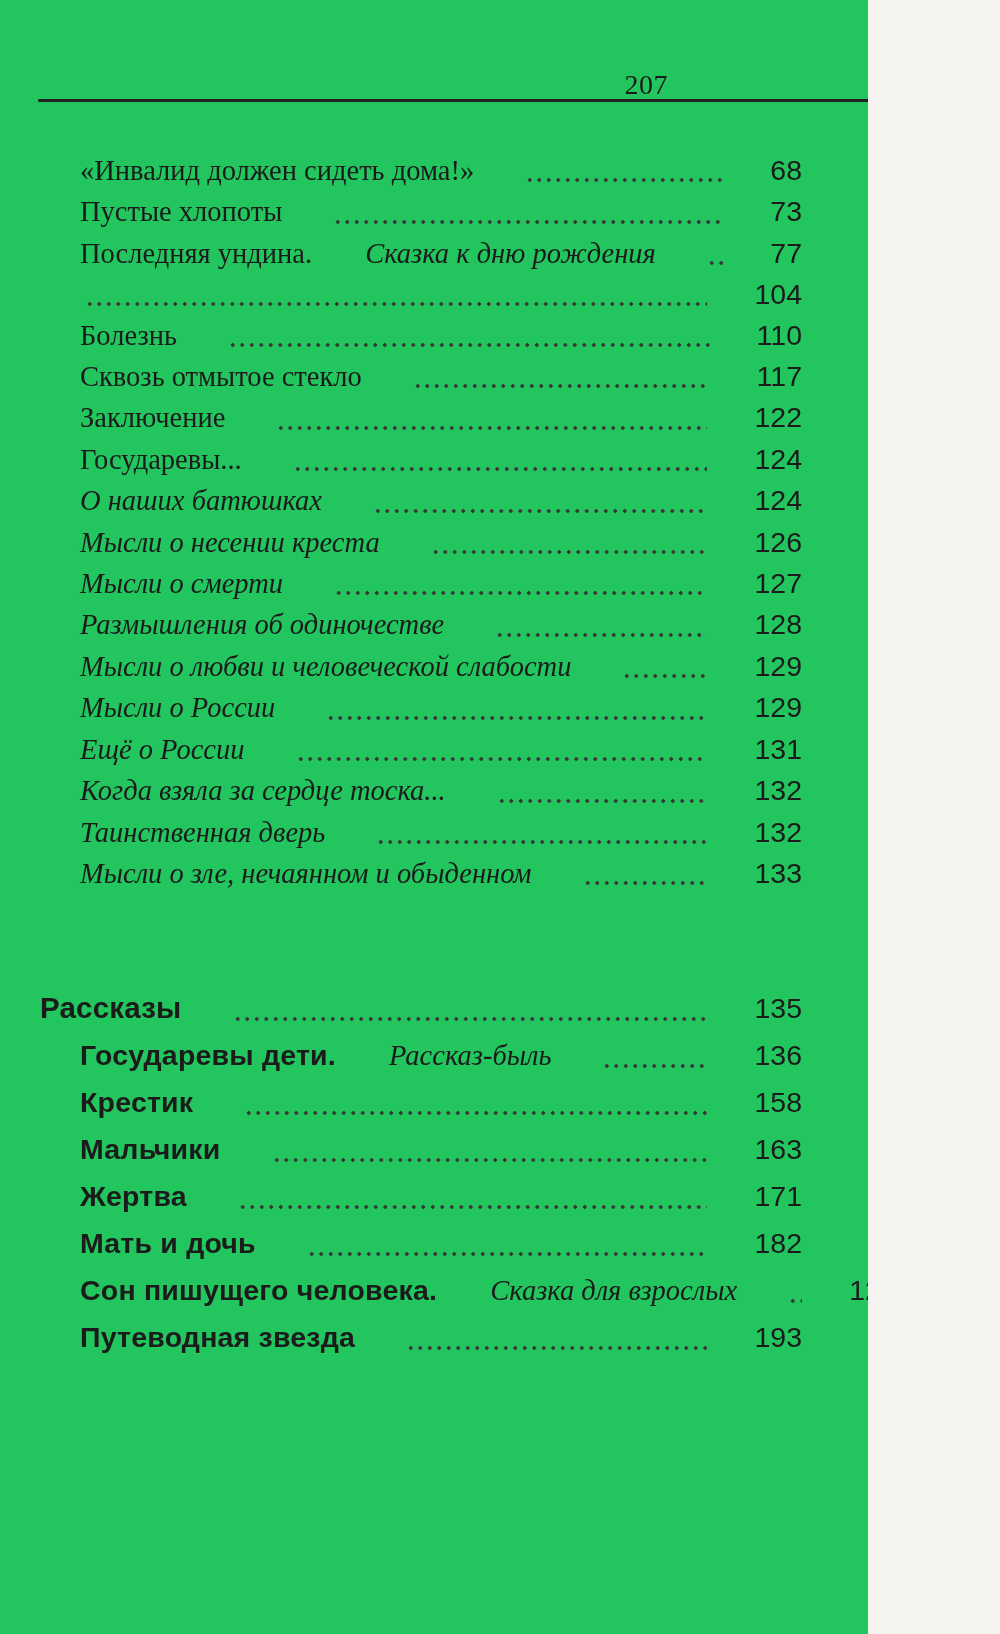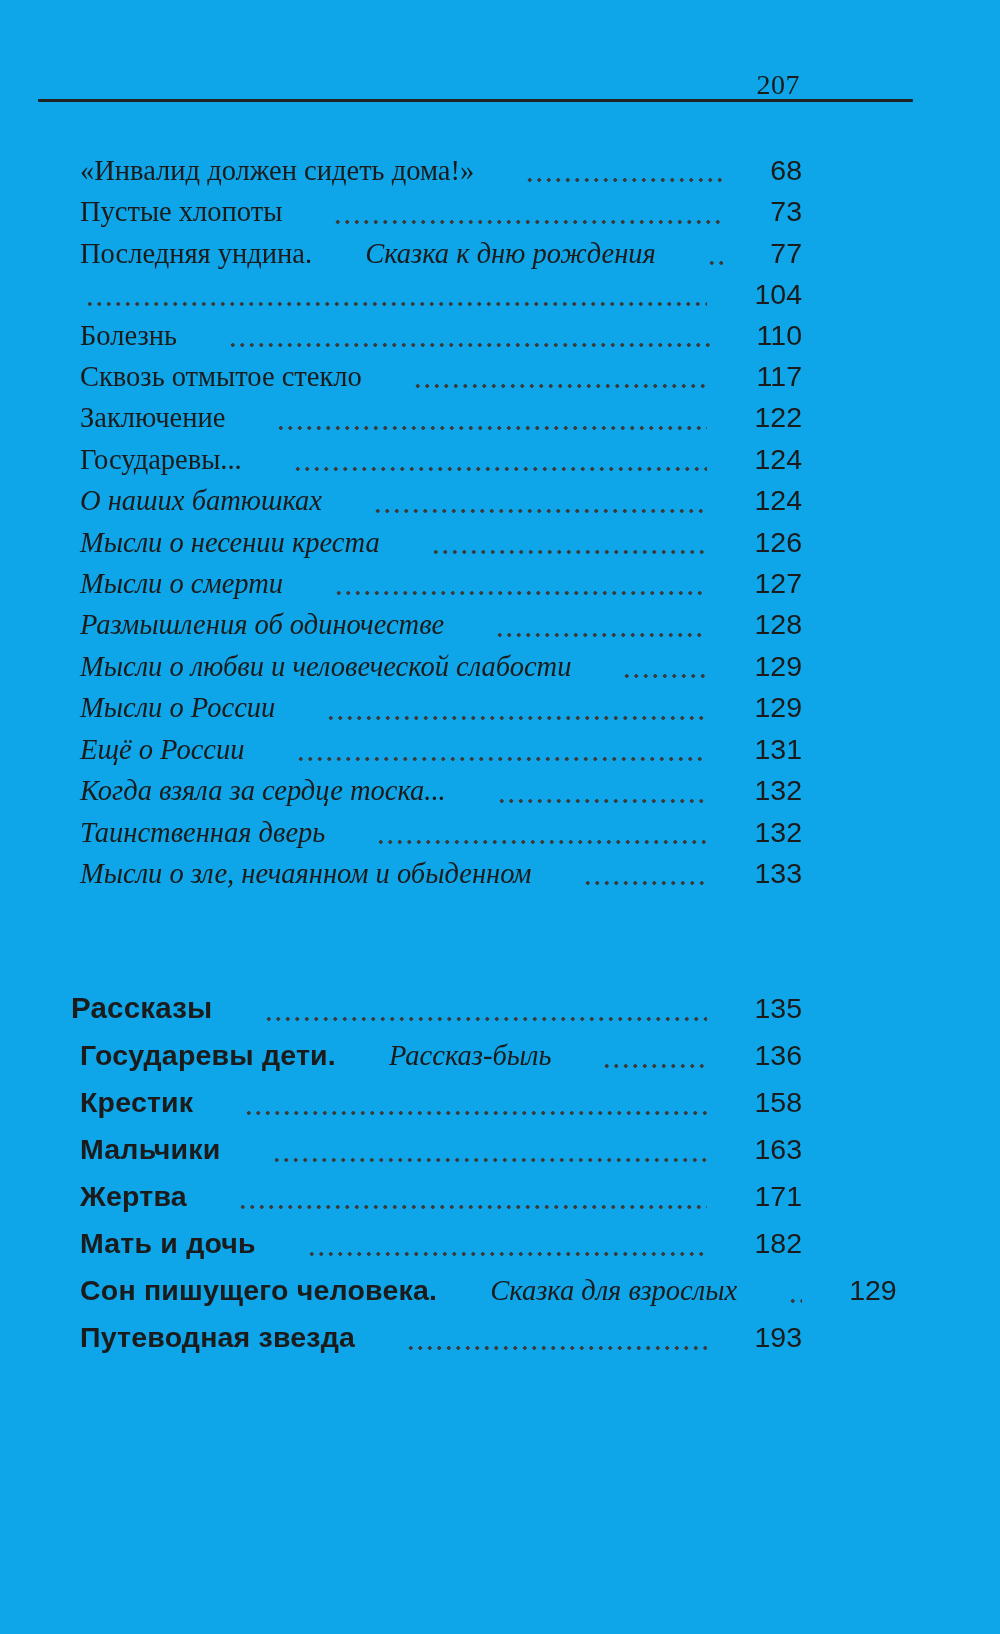--- a/index.html
+++ b/index.html
@@ -6,23 +6,23 @@
 
   html, body {
     width: 1000px;
     background: #f4f3f0;
     font-family: "Liberation Serif", serif;
     color: #1b1b1b;
   }
 
   .page {
     position: relative;
-    width: 1000px;
+    width: 868px;
     height: 1634px;
-    background: #0ea5e9;
+    background: #22c55e;
     overflow: hidden;
   }
 
   
   .folio {
     position: absolute;
     top: 70px;
     right: 200px;
     font-size: 28px;
     line-height: 30px;
@@ -60,21 +60,21 @@
   }
 
   .toc-section.sec-2 { margin-top: 90px; }
 
   .toc-section.sec-2 .toc-entry {
     line-height: 47px;
     font-size: 28.5px;
     padding-left: 40px;
   }
 
-  .toc-section.sec-2 .toc-entry.style-section { padding-left: 0; margin-left: 31px; }
+  .toc-section.sec-2 .toc-entry.style-section { padding-left: 0; }
 
   .entry-title, .entry-subtitle, .entry-page { white-space: pre; }
 
   .style-italic .entry-title { font-style: italic; }
 
   .entry-subtitle { font-style: italic; }
 
   .style-bold .entry-title,
   .style-section .entry-title {
     font-family: "Liberation Sans", sans-serif;

